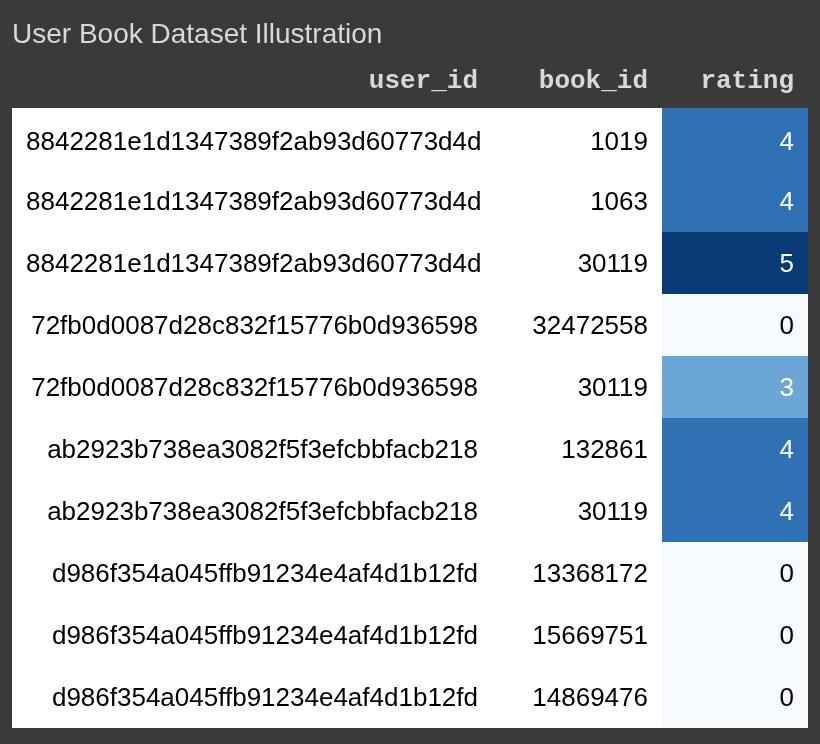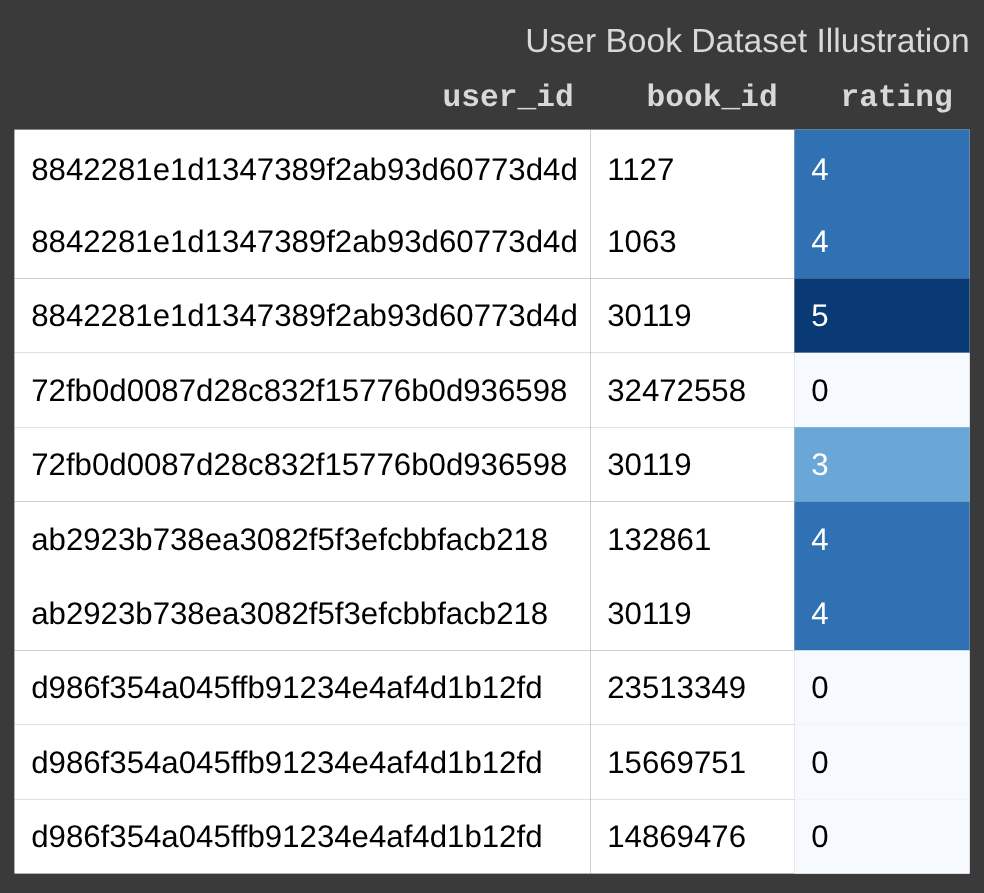--- a/index.html
+++ b/index.html
@@ -10,21 +10,21 @@
     body {
       background: #3a3a3a;
       font-family: -apple-system, BlinkMacSystemFont, "Segoe UI", Helvetica, Arial, sans-serif;
       width: 820px;
       height: 744px;
       padding: 12px;
       overflow: hidden;
     }
     .title {
       color: #d8d8d8;
-      text-align: right;
+      text-align: left;
       font-size: 28px;
       font-weight: 400;
       padding: 6px 0 10px 0;
     }
     .table-wrap {
       width: 100%;
     }
     table {
       width: 100%;
       border-collapse: collapse;
@@ -47,20 +47,21 @@
       width: 170px;
     }
     thead th.col-rating {
       width: auto;
     }
     tbody {
       background: #ffffff;
     }
     tbody td {
       font-size: 26px;
+      text-align: right;
       padding: 0 14px;
       height: 62px;
       vertical-align: middle;
       color: #000;
       white-space: nowrap;
     }
     tbody td.rating-cell {
       font-weight: 400;
     }
     tbody tr.first-row td {
@@ -81,21 +82,21 @@
     <thead>
       <tr>
         <th class="col-userid">user_id</th>
         <th class="col-bookid">book_id</th>
         <th class="col-rating">rating</th>
       </tr>
     </thead>
     <tbody id="tbody">
     <tr class="first-row">
           <td>8842281e1d1347389f2ab93d60773d4d</td>
-          <td>1127</td>
+          <td>1019</td>
           <td class="rating-cell rating-4">4</td>
         </tr>
         <tr>
           <td>8842281e1d1347389f2ab93d60773d4d</td>
           <td>1063</td>
           <td class="rating-cell rating-4">4</td>
         </tr>
         <tr>
           <td>8842281e1d1347389f2ab93d60773d4d</td>
           <td>30119</td>
@@ -116,21 +117,21 @@
           <td>132861</td>
           <td class="rating-cell rating-4">4</td>
         </tr>
         <tr>
           <td>ab2923b738ea3082f5f3efcbbfacb218</td>
           <td>30119</td>
           <td class="rating-cell rating-4">4</td>
         </tr>
         <tr>
           <td>d986f354a045ffb91234e4af4d1b12fd</td>
-          <td>23513349</td>
+          <td>13368172</td>
           <td class="rating-cell rating-0">0</td>
         </tr>
         <tr>
           <td>d986f354a045ffb91234e4af4d1b12fd</td>
           <td>15669751</td>
           <td class="rating-cell rating-0">0</td>
         </tr>
         <tr>
           <td>d986f354a045ffb91234e4af4d1b12fd</td>
           <td>14869476</td>

